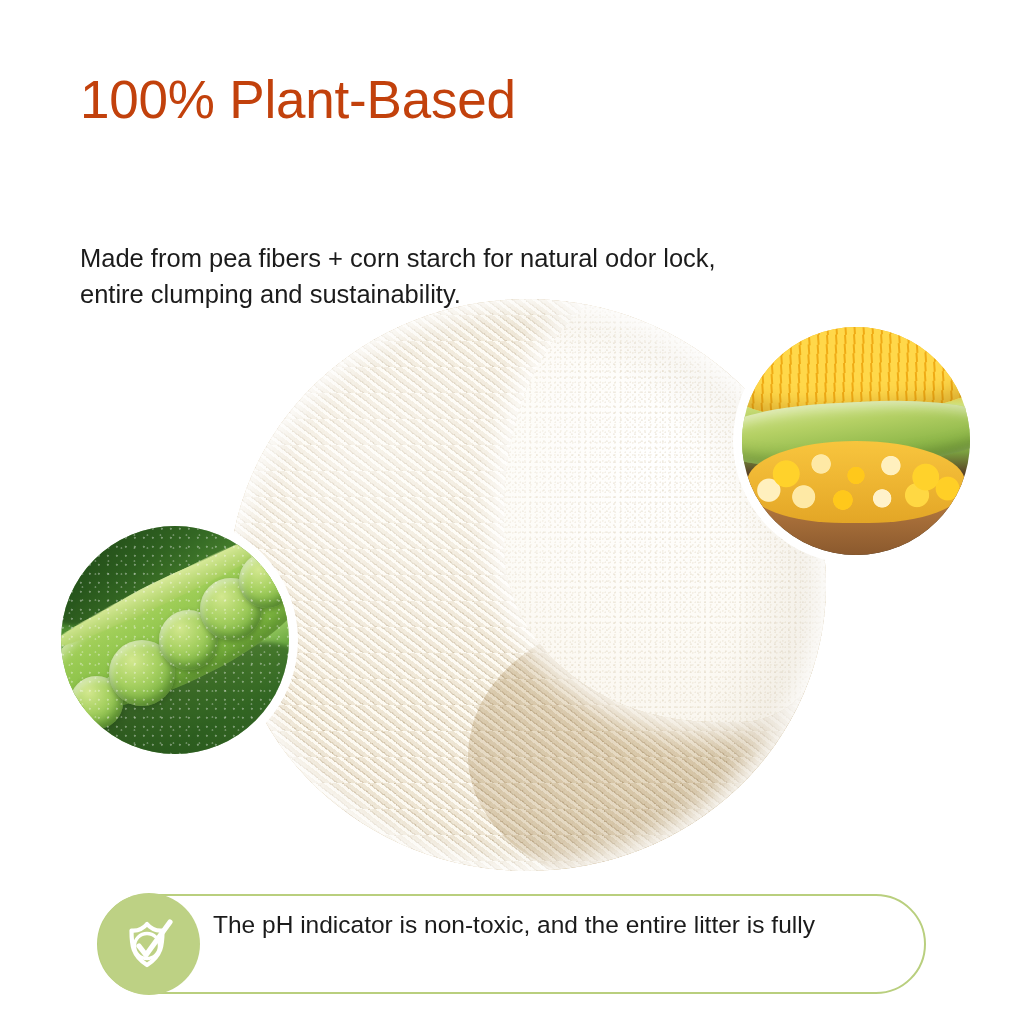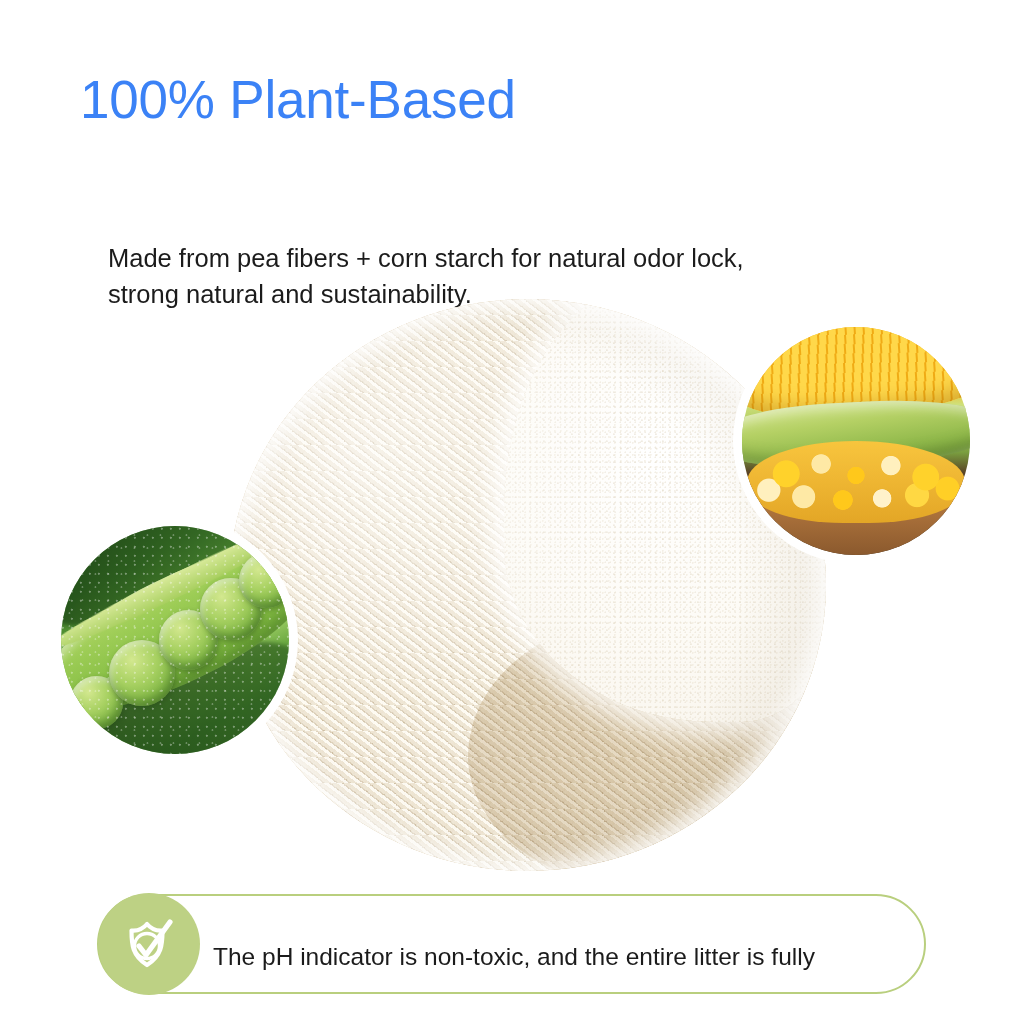--- a/index.html
+++ b/index.html
@@ -15,41 +15,41 @@
     overflow: hidden;
     font-family: "Liberation Sans", sans-serif;
     -webkit-font-smoothing: antialiased;
   }
 
   
   .headline {
     position: absolute;
     left: 80px;
     top: 66px;
-    color: #3b82f6;
+    color: #c2410c;
     font-size: 53px;
     line-height: 68px;
     font-weight: 300;
     letter-spacing: -0.2px;
     white-space: nowrap;
   }
   .headline-line { display: block; }
 
   
   .subtitle {
     position: absolute;
     left: 80px;
     top: 240px;
     color: #1b1b1b;
     font-size: 25.5px;
     line-height: 36px;
     font-weight: 400;
     white-space: nowrap;
   }
-  .subtitle-line { display: block; margin-left: 28px; }
+  .subtitle-line { display: block; }
 
   
   .hero-circle {
     position: absolute;
     left: 229px;
     top: 299px;
     width: 597px;
     height: 572px;
     border-radius: 50%;
     overflow: hidden;
@@ -296,34 +296,33 @@
   .safety-text {
     position: absolute;
     left: 213px;
     top: 906px;
     width: 700px;
     color: #1b1b1b;
     font-size: 24.5px;
     line-height: 37px;
     font-weight: 400;
     white-space: nowrap;
-    margin-top: 32px;
   }
   .safety-line { display: block; }
 </style>
 </head>
 <body>
 
 <div class="headline">
   <span class="headline-line">100% Plant-Based</span>
 </div>
 
 <div class="subtitle">
   <span class="subtitle-line">Made from pea fibers + corn starch for natural odor lock,</span>
-  <span class="subtitle-line">strong natural and sustainability.</span>
+  <span class="subtitle-line">entire clumping and sustainability.</span>
 </div>
 
 <div class="hero-circle">
   <div class="pellet-mass"></div>
   <div class="pellet-texture"></div>
   <div class="pellet-lobe"></div>
   <div class="powder-wedge">
     <div class="powder-texture"></div>
   </div>
   <div class="pellet-shade"></div>

